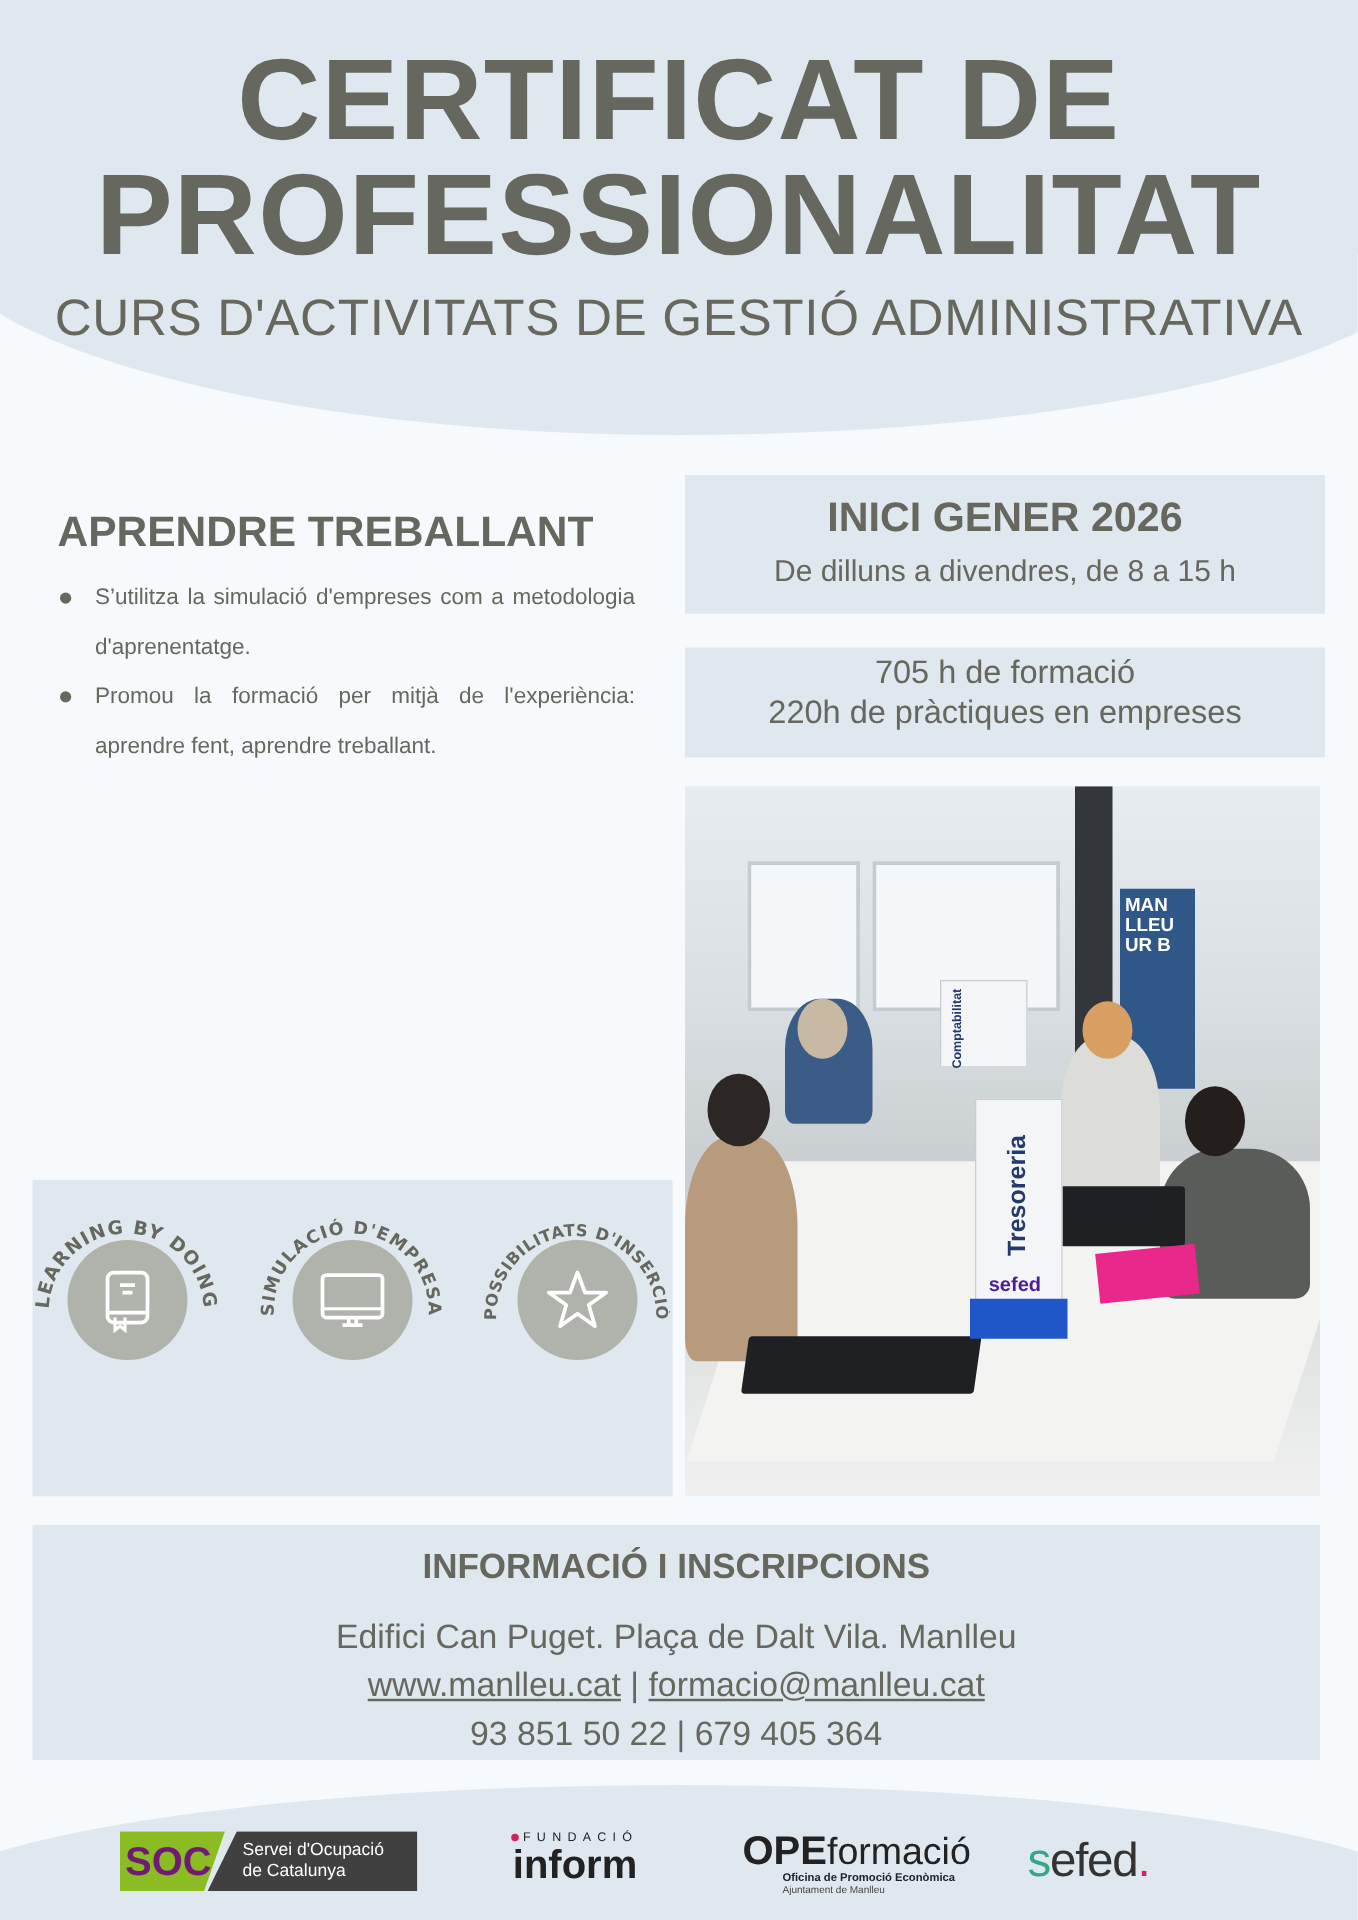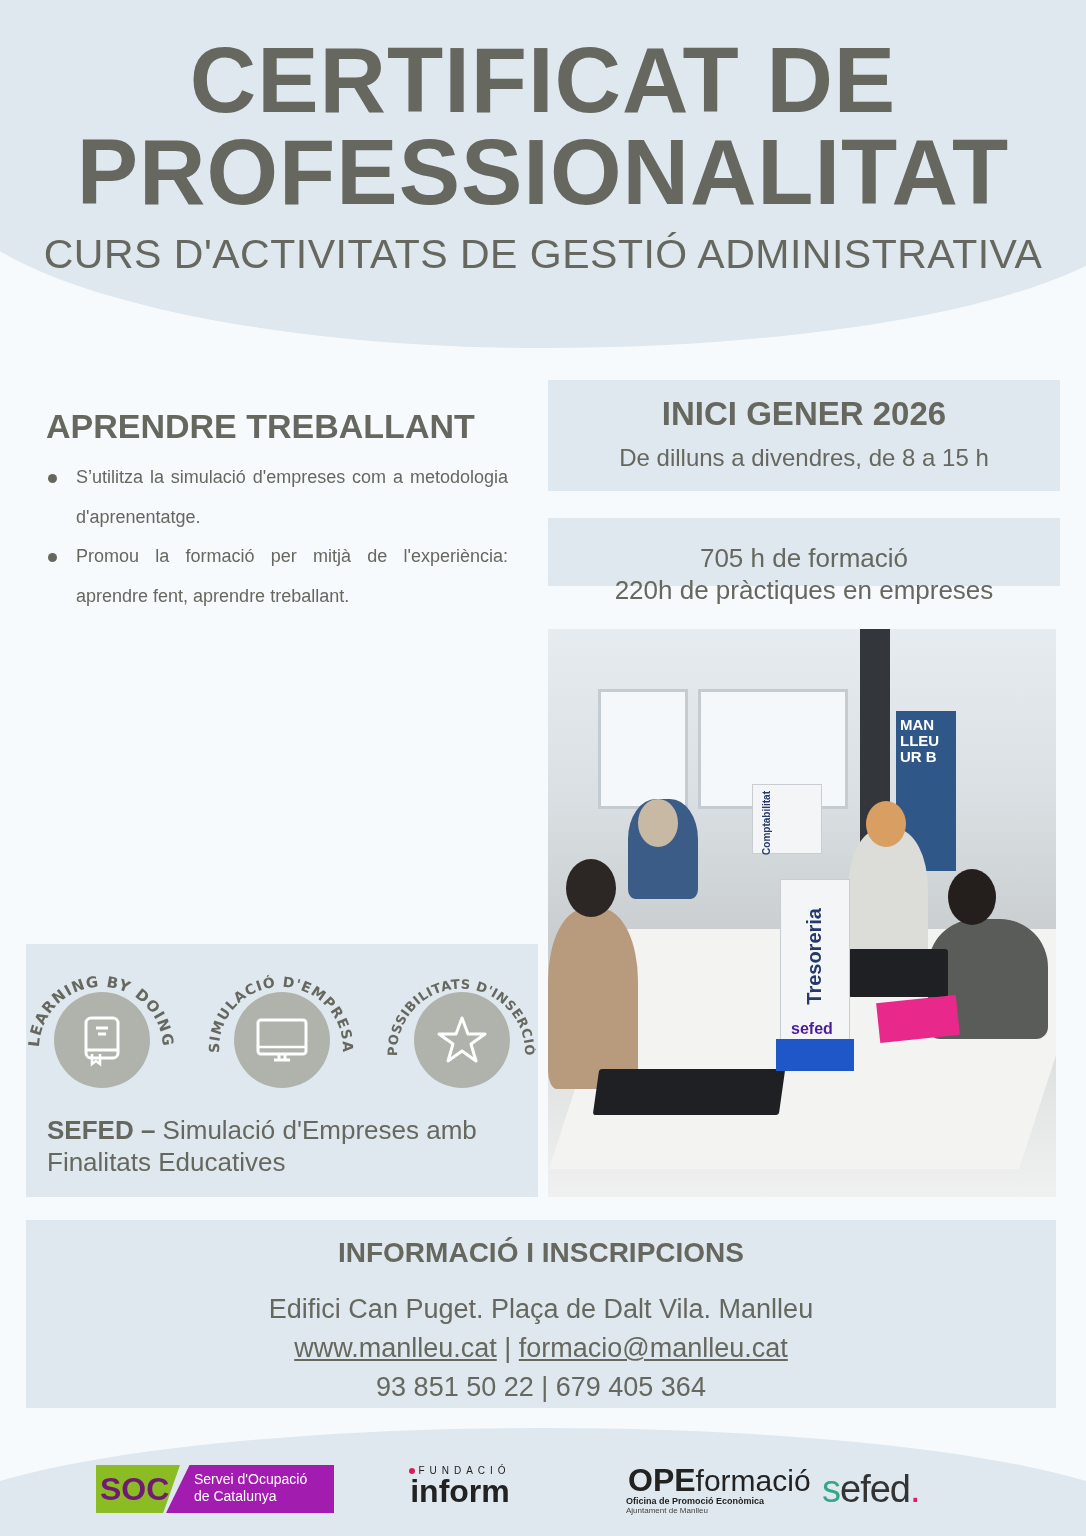--- a/index.html
+++ b/index.html
@@ -34,21 +34,21 @@
     text-align: justify; text-align-last: left;
   }
   .bullets li::before {
     content: ""; position: absolute; left: 2px; top: 16px; width: 9px; height: 9px;
     border-radius: 50%; background: #66675f;
   }
   .box { background: #dfe8ee; position: absolute; }
   .box-start { left: 548px; top: 380px; width: 512px; height: 111px; text-align: center; }
   .box-start .h { font-size: 33px; font-weight: bold; margin-top: 14px; line-height: 40px; }
   .box-start .s { font-size: 24px; margin-top: 8px; line-height: 32px; }
-  .box-hours { left: 548px; top: 518px; width: 512px; height: 68px; text-align: center; font-size: 26px; line-height: 32px; padding-top: 24px; }
+  .box-hours { left: 548px; top: 518px; width: 512px; height: 88px; text-align: center; font-size: 26px; line-height: 32px; padding-top: 3px; }
   .photo {
     position: absolute; left: 548px; top: 629px; width: 508px; height: 568px;
     background: linear-gradient(180deg, #e6ecef 0%, #d9dfe2 30%, #c9cdd0 55%, #e2e4e4 80%, #f0f0f0 100%);
     overflow: hidden;
   }
   .photo .window { position: absolute; top: 60px; height: 120px; background: #f4f8fa; border: 3px solid #c4ccd2; }
   .photo .pillar { position: absolute; left: 312px; top: 0; width: 30px; height: 280px; background: #33363a; }
   .photo .banner { position: absolute; left: 348px; top: 82px; width: 60px; height: 160px; background: #2f5788; color: #fff; font-weight: bold; font-size: 15px; line-height: 16px; padding: 6px 4px; }
   .photo .desk { position: absolute; left: 40px; top: 300px; width: 470px; height: 240px; background: #f3f3f1; transform: skewX(-18deg); }
   .photo .sign { position: absolute; width: 70px; background: #f4f5f7; border: 1px solid #c9ccd2; }
@@ -77,27 +77,27 @@
   .info .line { font-size: 27px; line-height: 39px; }
   .info .line.addr { margin-top: 20px; }
   .info a { color: #66675f; text-decoration: underline; }
   .footer-blob {
     position: absolute; left: -80px; top: 1428px; width: 1246px; height: 260px;
     background: #dfe8ee; border-radius: 50% 50% 0 0 / 40% 40% 0 0;
   }
   .logo { position: absolute; top: 1465px; height: 48px; }
   .soc { left: 96px; width: 238px; display: flex; }
   .soc .g { width: 84px; background: #8cbc23; color: #701a75; font-weight: bold; font-size: 32px; line-height: 48px; padding-left: 4px; clip-path: polygon(0 0, 100% 0, 80% 100%, 0 100%); }
-  .soc .b { flex: 1; margin-left: -14px; background: #a21caf; color: #fff; font-size: 14px; line-height: 17px; padding: 6px 0 0 28px; clip-path: polygon(14% 0, 100% 0, 100% 100%, 0 100%); }
+  .soc .b { flex: 1; margin-left: -14px; background: #404040; color: #fff; font-size: 14px; line-height: 17px; padding: 6px 0 0 28px; clip-path: polygon(14% 0, 100% 0, 100% 100%, 0 100%); }
   .inform { left: 400px; width: 120px; text-align: center; }
   .inform .sm { font-size: 10px; letter-spacing: 5px; color: #222; }
   .inform .sm::before { content: ""; display: inline-block; width: 6px; height: 6px; border-radius: 50%; background: #d41f5c; margin-right: 3px; vertical-align: middle; }
   .inform .big { font-size: 32px; font-weight: bold; color: #222; line-height: 30px; }
   .ope { left: 594px; width: 180px; }
-  .ope .big { font-size: 30px; color: #222; line-height: 30px; margin-left: 34px; }
+  .ope .big { font-size: 30px; color: #222; line-height: 30px; }
   .ope .big b { font-size: 32px; }
   .ope .sm1 { font-size: 9px; font-weight: bold; color: #222; margin-left: 32px; }
   .ope .sm2 { font-size: 8px; color: #444; margin-left: 32px; }
   .sefedlogo { left: 822px; width: 130px; font-size: 38px; font-weight: normal; color: #333; line-height: 48px; letter-spacing: -1px; }
   .sefedlogo .s { color: #35a686; }
   .sefedlogo .dot { color: #e0186c; }
 </style>
 </head>
 <body>
 
@@ -187,23 +187,20 @@
       <defs>
           <path id="arc3" d="M 12 100 A 64 64 0 1 1 138 100"></path>
         </defs>
       <text font-family="DejaVu Sans, sans-serif" font-size="13" font-weight="bold" fill="#66675f" letter-spacing="0.5"><textPath href="#arc3" startOffset="50%" text-anchor="middle">POSSIBILITATS D'INSERCIÓ</textPath></text>
     </svg>
     <div class="circle"></div>
     <svg class="icon" viewBox="0 0 60 60">
       <polygon points="30,8 36,24 53,24 39,34 44,51 30,41 16,51 21,34 7,24 24,24" fill="none" stroke="#fff" stroke-width="3" stroke-linejoin="round"></polygon>
     </svg>
   </div>
-  <div class="sefed-desc">
-    <b>SEFED –</b><span> Simulació d'Empreses amb Finalitats Educatives</span>
-  </div>
 </div>
 
 <div class="box info">
   <div class="h">INFORMACIÓ I INSCRIPCIONS</div>
   <div class="line addr">Edifici Can Puget. Plaça de Dalt Vila. Manlleu</div>
   <div class="line">
     <a href="#">www.manlleu.cat</a><span> | </span><a href="#">formacio@manlleu.cat</a>
   </div>
   <div class="line">93 851 50 22 | 679 405 364</div>
 </div>

